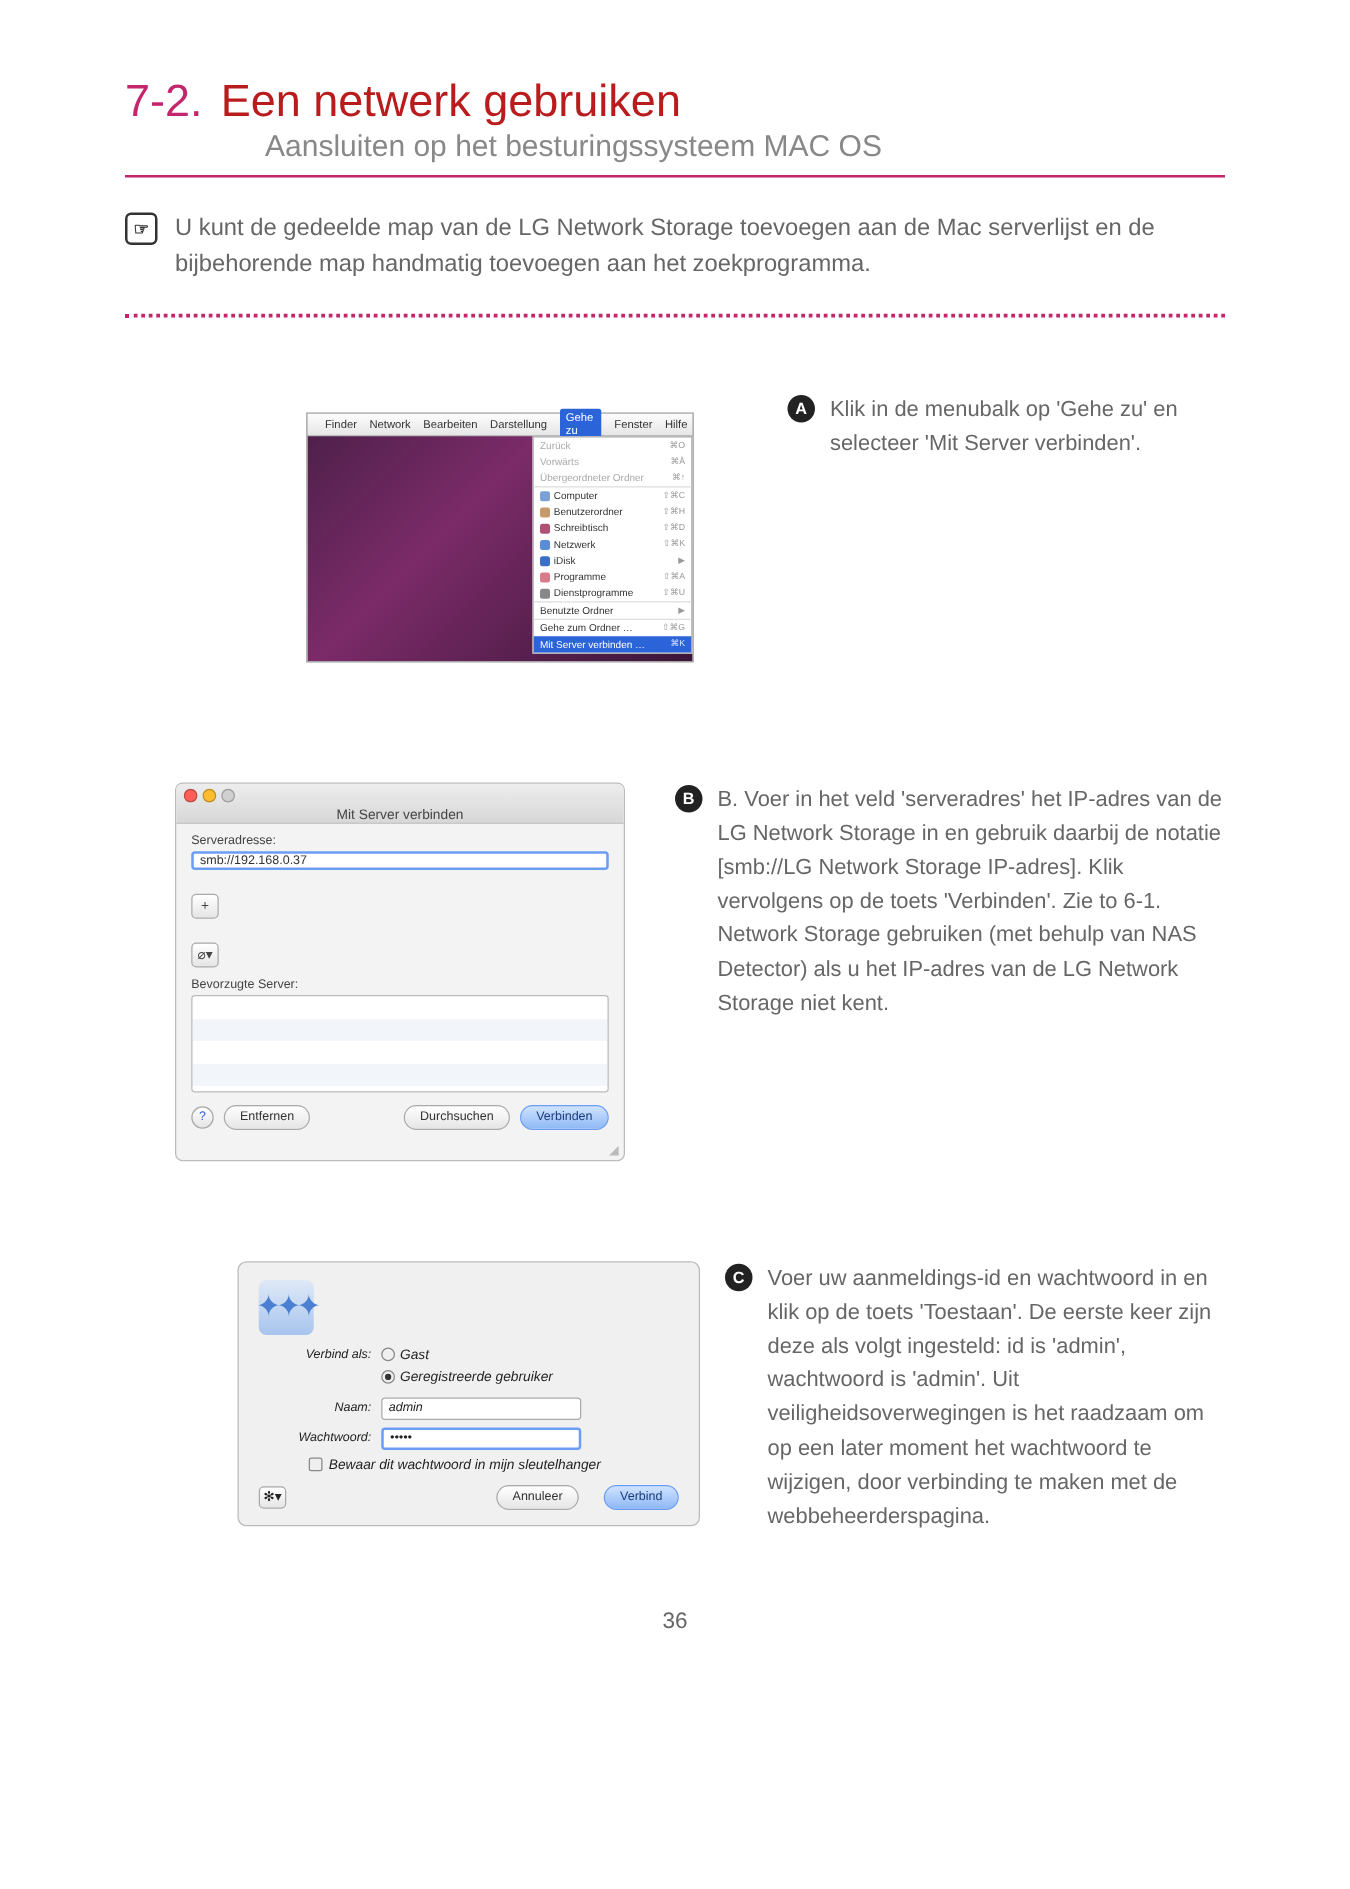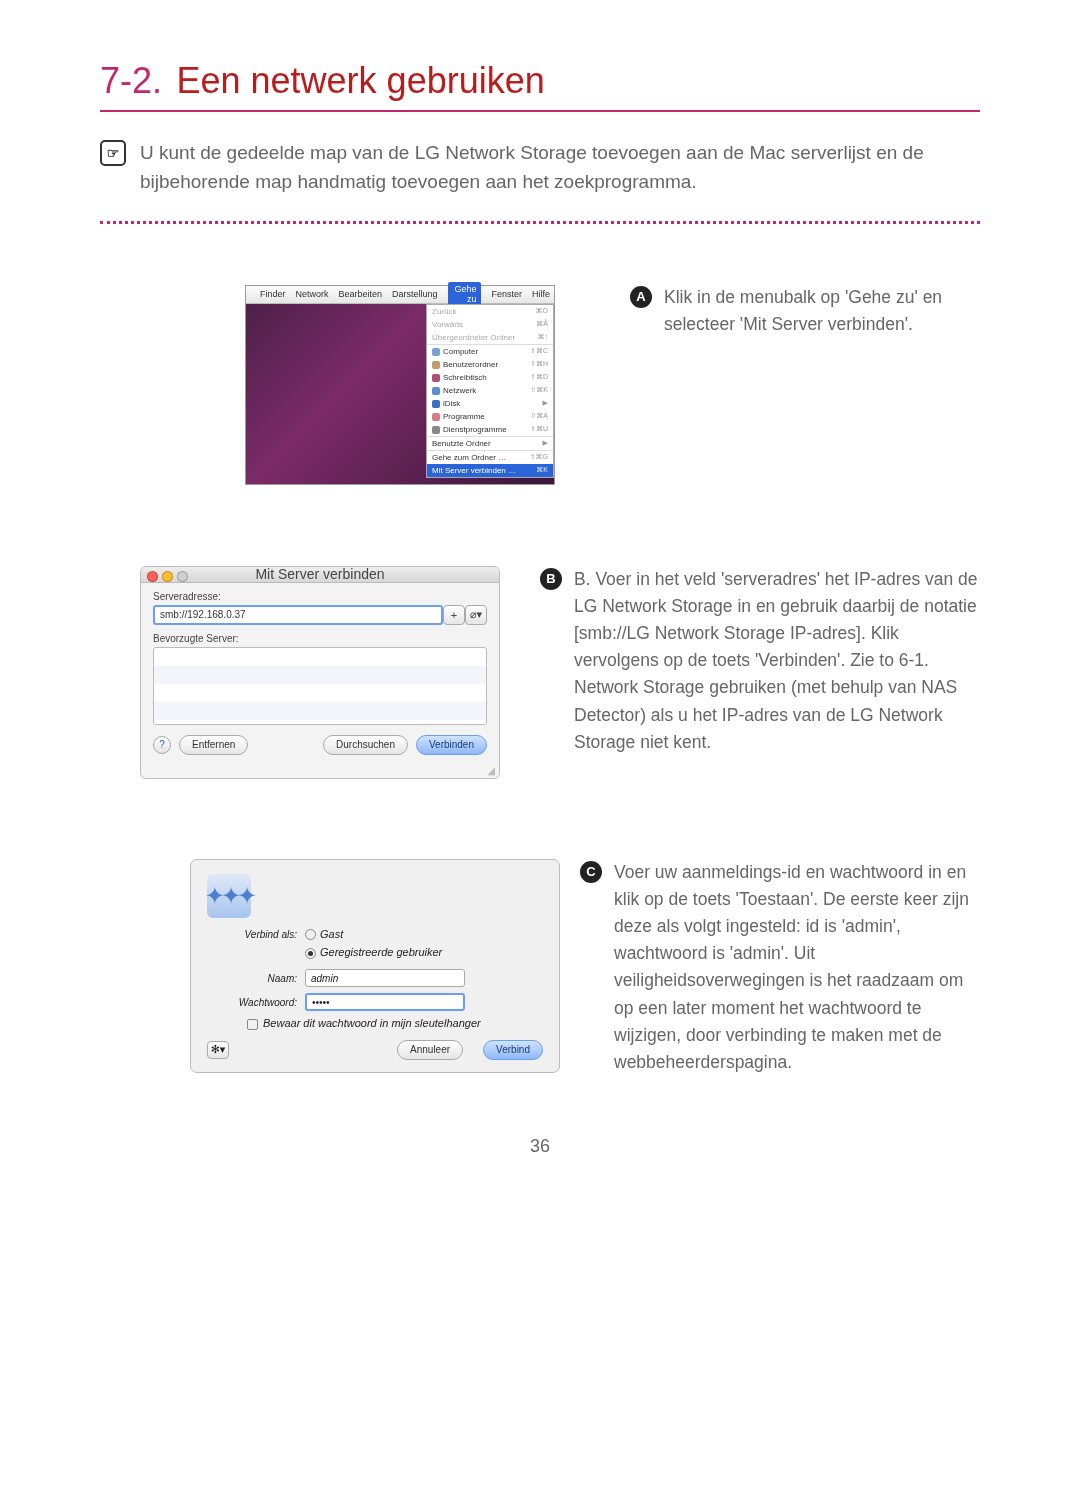--- a/index.html
+++ b/index.html
@@ -60,24 +60,23 @@
     width: 22px; height: 22px; border-radius: 50%;
     background: #222; color: #fff; font-size: 13px; font-weight: bold;
     display: flex; align-items: center; justify-content: center;
     flex-shrink: 0; margin-top: 2px;
   }
   .step-text { font-size: 17.5px; line-height: 1.55; color: #666; }
   .page-num { text-align: center; font-size: 18px; color: #666; margin-top: 60px; }
 
   
   .figA {
-    width: 310px; margin: 1px auto;
+    width: 310px; margin: 16px auto;
     border: 1px solid #999; background: #401a3e;
     background: linear-gradient(135deg, #4a1f48 0%, #7b2b68 40%, #3a1638 100%);
-    text-align: right;
   }
   .menubar {
     background: linear-gradient(#fdfdfd,#e6e6e6);
     height: 18px; display: flex; align-items: center;
     font-size: 9px; color: #333; padding: 0 4px; gap: 10px;
     border-bottom: 1px solid #bbb;
   }
   .menubar .apple { font-size: 10px; }
   .menubar .mi.active { background: #2a64d8; color: #fff; padding: 2px 5px; border-radius: 2px; }
   .desktop-area { position: relative; height: 180px; }
@@ -96,30 +95,30 @@
   .figA-wrapper { margin-left: 90px; }
 
   
   .figB {
     width: 360px; margin-left: 40px;
     background: #f3f3f3; border: 1px solid #bbb; border-radius: 6px;
     overflow: hidden; font-size: 11px; color: #333;
   }
   .figB .titlebar {
     background: linear-gradient(#ededed,#d7d7d7);
-    height: 16px; display: flex; align-items: center; justify-content: center;
+    height: 32px; display: flex; align-items: flex-end; justify-content: center;
     position: relative; border-bottom: 1px solid #bbb;
-    font-size: 14px; color: #444;
+    font-size: 11px; color: #444;
   }
   .tl-btns { position: absolute; left: 6px; top: 4px; display: flex; gap: 4px; }
   .tl-btn { width: 11px; height: 11px; border-radius: 50%; border: 1px solid rgba(0,0,0,.25);}
   .tl-r { background: #ff5f57; } .tl-y { background: #ffbd2e; } .tl-g { background: #d0d0d0; }
   .figB-body { padding: 8px 12px 10px; }
   .lbl { font-size: 10px; color: #444; margin-bottom: 3px; }
-  .addr-row { display: flex; gap: 0; margin-bottom: 8px;}
+  .addr-row { display: flex; gap: 19px; margin-bottom: 8px; flex-direction: column;}
   .addr-inp {
     flex: 1; height: 20px; border: 2px solid #6b9df4; border-radius: 3px;
     background: #fff; padding: 0 5px; font-size: 10px; display:flex; align-items:center;
   }
   .round-btn {
     width: 22px; height: 20px; border: 1px solid #aaa; border-radius: 4px;
     background: linear-gradient(#fff,#e5e5e5); display:flex; align-items:center; justify-content:center;
     font-size: 11px; color:#444;
   }
   .favlist {
@@ -162,20 +161,21 @@
   .chk { width:11px;height:11px;border:1px solid #888;border-radius:2px;display:inline-block;margin-right:5px;vertical-align:middle;}
   .figC-buttons { display:flex; justify-content:space-between; align-items:center; margin-top:10px;}
   .gear { width:22px;height:18px;border:1px solid #aaa;border-radius:4px;background:linear-gradient(#fff,#e5e5e5);display:flex;align-items:center;justify-content:center;font-size:11px;}
 </style>
 </head>
 <body>
 
 <div class="heading-block">
   <span class="section-num">7-2.</span>
   <span class="section-title">Een netwerk gebruiken</span>
+  <div class="subtitle">Aansluiten op het besturingssysteem MAC OS</div>
 </div>
 <hr class="hr-line">
 
 <div class="intro-row">
   <div class="note-icon">☞</div>
   <div class="intro-text">U kunt de gedeelde map van de LG Network Storage toevoegen aan de Mac serverlijst en de bijbehorende map handmatig toevoegen aan het zoekprogramma.</div>
 </div>
 <hr class="dotted">
 
 <div class="step-row">

